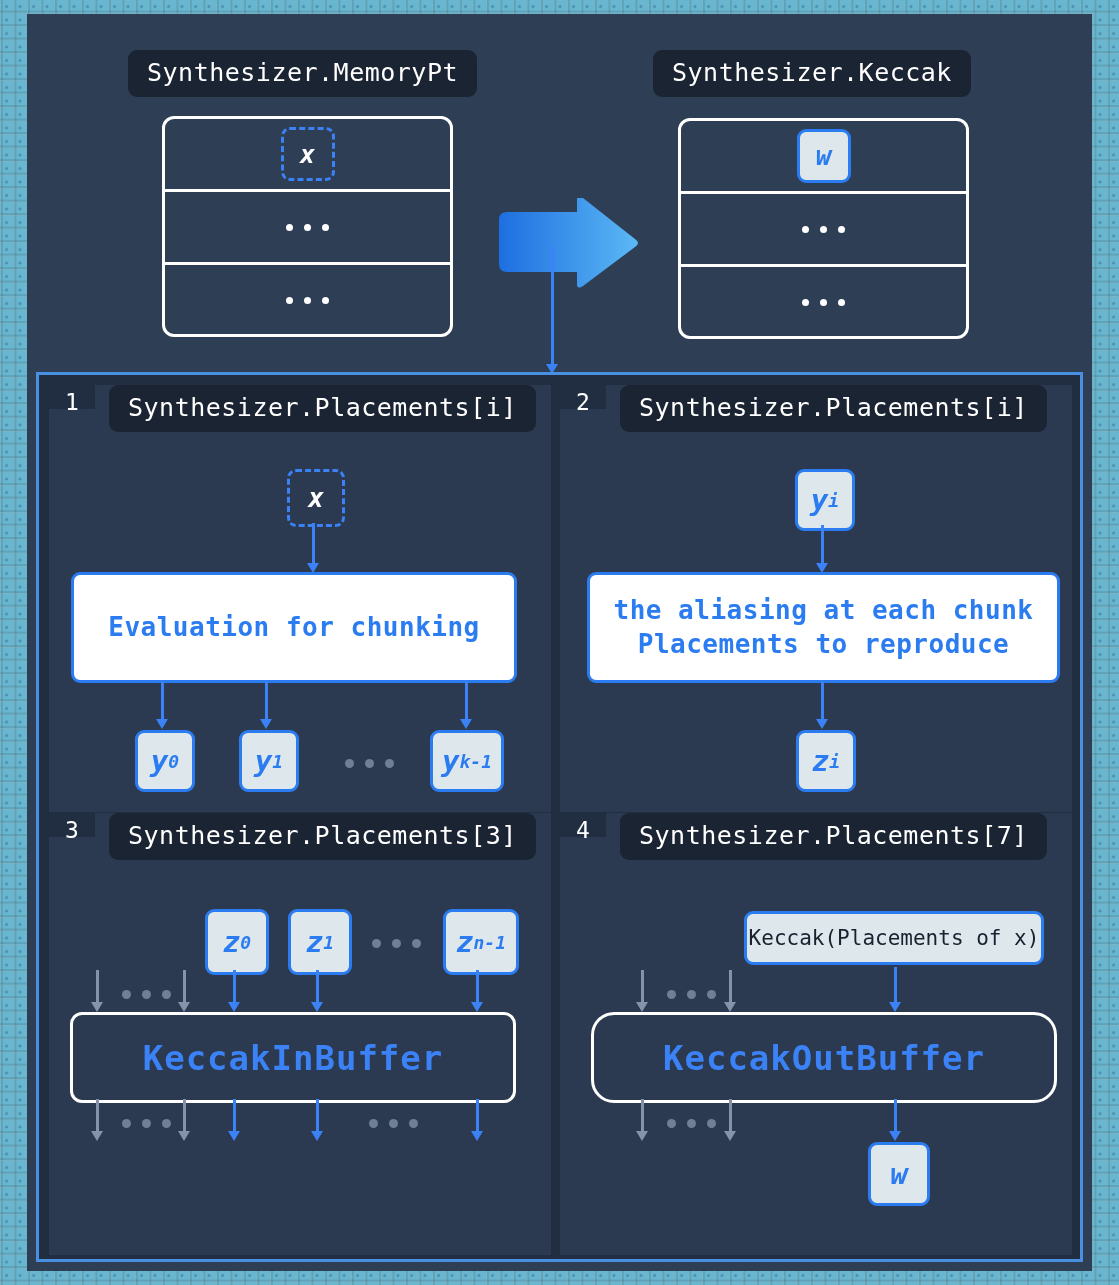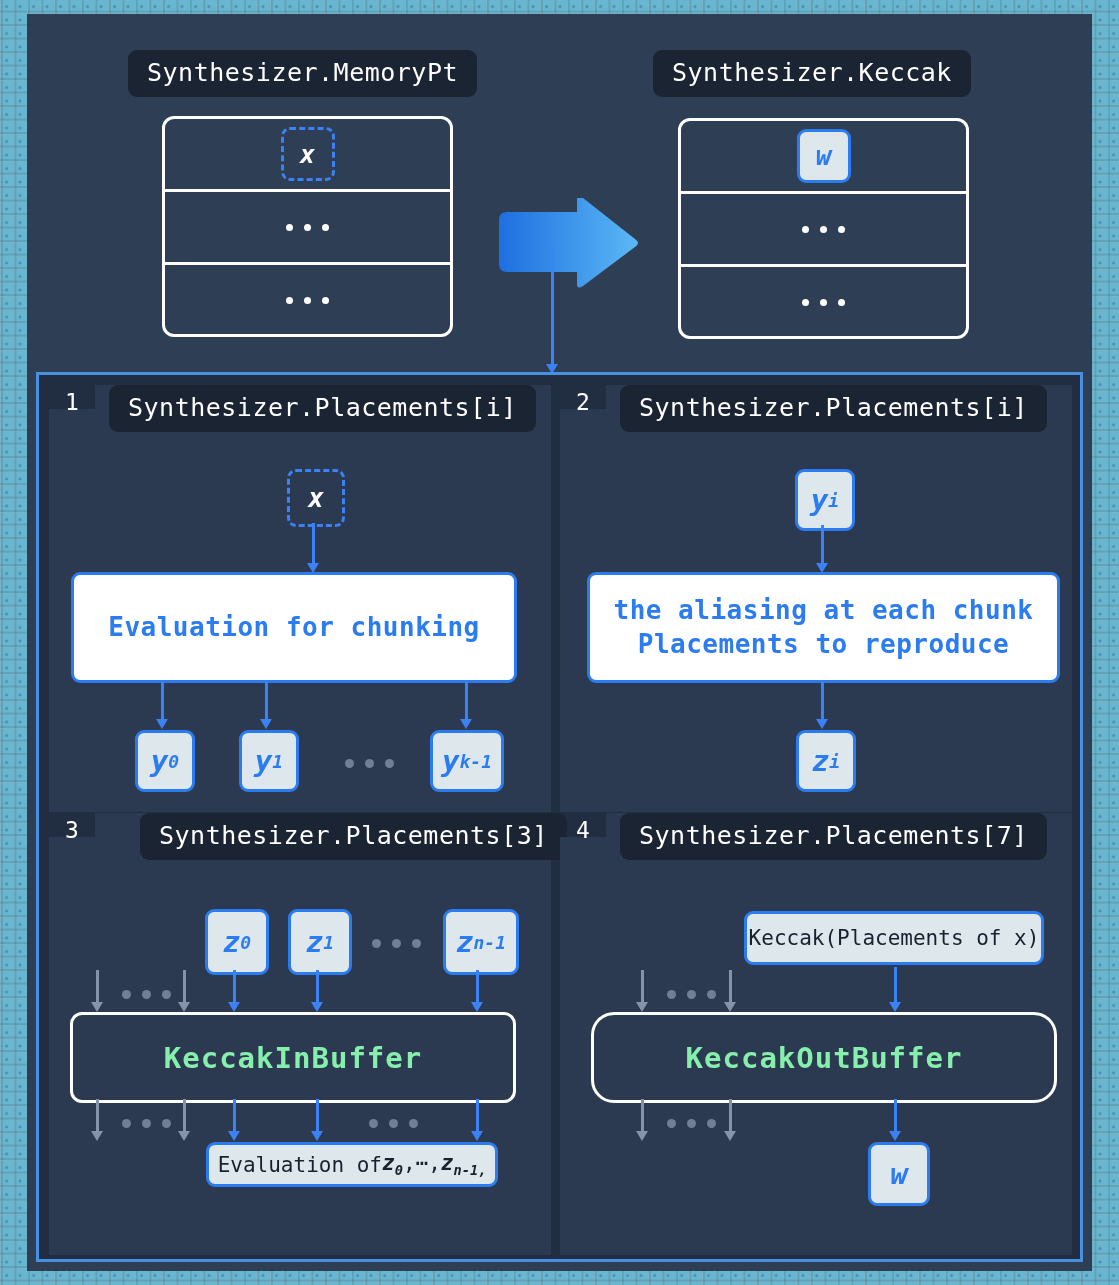--- a/index.html
+++ b/index.html
@@ -65,21 +65,21 @@
     background:transparent;border:3px dashed #3b82f6;color:#ffffff;font-style:italic;
   }
   .white-card{
     background:#ffffff;border:3.5px solid #2b7cf0;border-radius:9px;
     color:#2b7cf0;font-weight:bold;text-align:center;
     font-size:26px;line-height:1.3;letter-spacing:.5px;
     display:flex;align-items:center;justify-content:center;
   }
   .buffer-card{
     background:transparent;border:3.5px solid #ffffff;border-radius:12px;
-    color:#86efac;font-weight:bold;text-align:center;font-size:29px;
+    color:#3b82f6;font-weight:bold;text-align:center;font-size:34px;
     display:flex;align-items:center;justify-content:center;letter-spacing:1px;
   }
   .pill{
     background:#dde7ec;border:3.5px solid #2b7cf0;border-radius:9px;
     color:#18212e;font-size:21px;
     display:flex;align-items:center;justify-content:center;
     padding:0 16px;white-space:nowrap;
   }
   .pill i.it{font-style:italic;font-weight:bold;}
   .pill sub{font-size:.65em;font-style:italic;font-weight:bold;}
@@ -267,21 +267,21 @@
     <div style="position:absolute;left:757px;top:355px;">
       <span class="chip" style="width:54px;height:56px;">
         <span>z</span>
           <sub>i</sub>
       </span>
     </div>
 
     <div class="panel" style="left:10px;top:462px;width:502px;height:418px;"></div>
     <div class="panel" style="left:56px;top:438px;width:456px;height:30px;"></div>
     <div class="panel-num" style="left:26px;top:442px;">3</div>
-    <div style="position:absolute;left:70px;top:438px;margin-left:31px;">
+    <div style="position:absolute;left:70px;top:438px;">
       <span class="dark-label">Synthesizer.Placements[3]</span>
     </div>
 
     <div style="position:absolute;left:166px;top:534px;">
       <span class="chip" style="width:58px;height:60px;">
         <span>z</span>
           <sub>0</sub>
       </span>
     </div>
     <div style="position:absolute;left:249px;top:534px;">
@@ -363,24 +363,20 @@
           <i></i>
           <i></i>
           <i></i>
         </span>
     </div>
     <div class="arrow" style="left:437px;top:724px;width:2.5px;height:42px;">
       <div class="shaft" style="height:32px;"></div>
         <div class="head" style="top:32px;"></div>
     </div>
 
-    <div class="pill" style="position:absolute;left:167px;top:767px;width:292px;height:45px;box-sizing:border-box;">
-      <span>Evaluation of </span>
-        <span><i class="it">z</i><sub>0</sub>,⋯,<i class="it">z</i><sub>n-1,</sub></span>
-    </div>
 
     <div class="panel" style="left:521px;top:462px;width:512px;height:418px;"></div>
     <div class="panel" style="left:567px;top:438px;width:466px;height:30px;"></div>
     <div class="panel-num" style="left:537px;top:442px;">4</div>
     <div style="position:absolute;left:581px;top:438px;">
       <span class="dark-label">Synthesizer.Placements[7]</span>
     </div>
 
     <div class="pill" style="position:absolute;left:705px;top:536px;width:300px;height:54px;box-sizing:border-box;">Keccak(Placements of x)</div>
 

